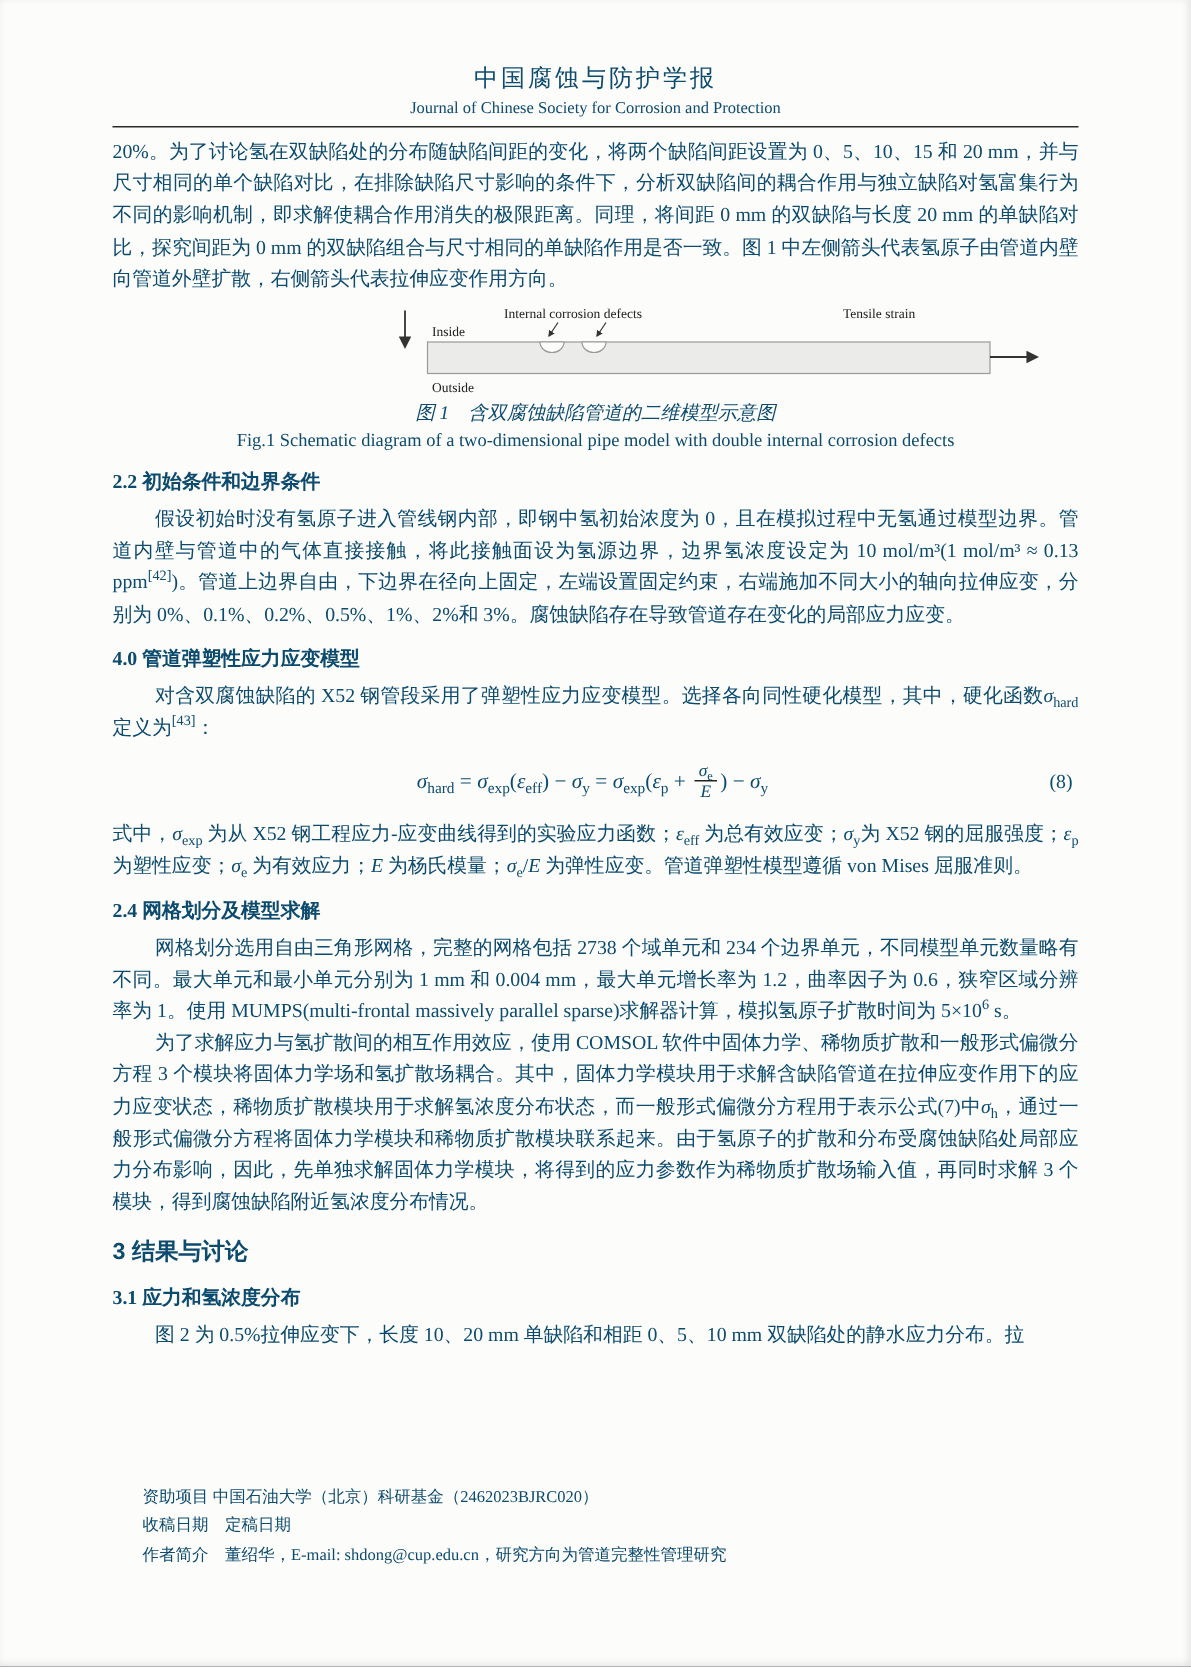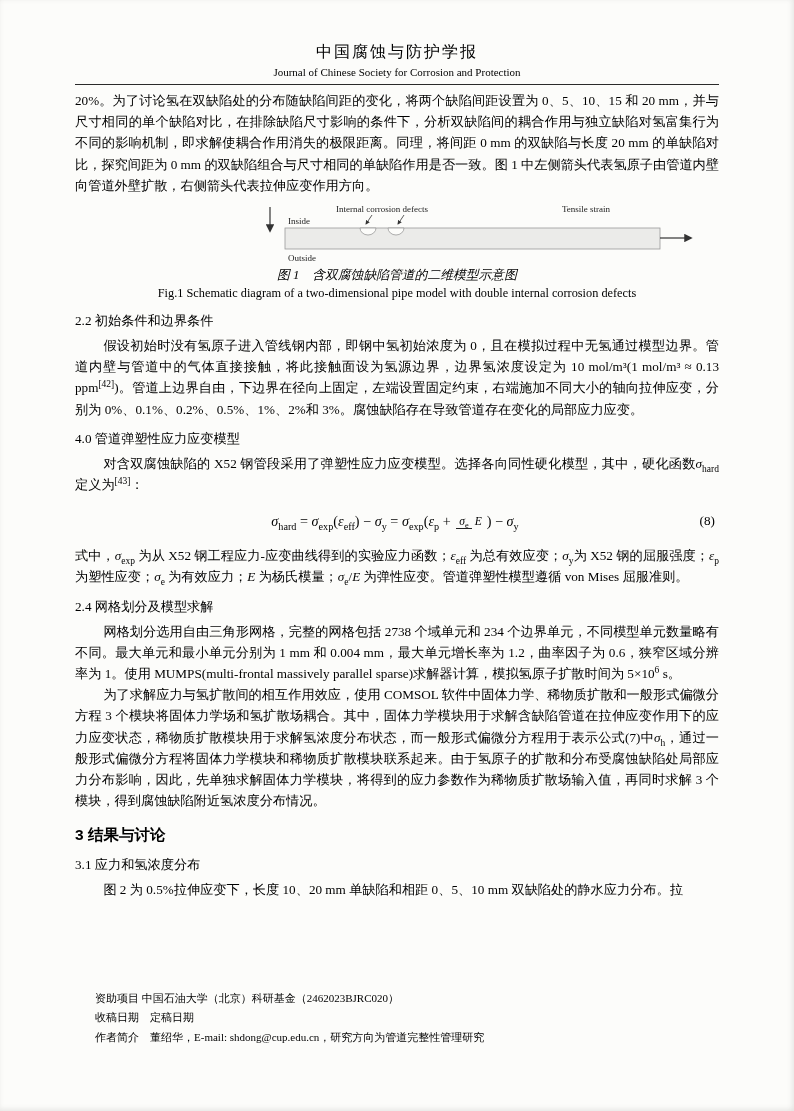--- a/index.html
+++ b/index.html
@@ -4,21 +4,21 @@
 <style>
   html, body { margin: 0; padding: 0; background: #888; }
   .page {
     position: relative;
     width: 794px;
     height: 1111px;
     margin: 0 auto;
     background: #fcfcfa;
     box-shadow: inset -3px 0 5px rgba(0,0,0,.05), inset 0 -3px 5px rgba(0,0,0,.05);
     font-family: "Liberation Serif", "DejaVu Serif", serif;
-    color: #000000;
+    color: #0c4a6e;
     padding: 42px 75px 12px 75px;
     box-sizing: border-box;
     overflow: hidden;
   }
   .jheader { text-align: center; }
   .title-cn { font-size: 16px; letter-spacing: 2px; }
   .title-en { font-size: 11px; margin-top: 3px; }
   .header-rule { border: none; border-top: 1.6px solid #2a2a2a; margin: 6px 0 5px 0; }
 
   .body-text {
@@ -26,21 +26,21 @@
     line-height: 21.2px;
     text-align: justify;
     margin: 0;
   }
   .indent { text-indent: 2.15em; }
   sub, sup { font-size: 0.72em; line-height: 0; }
   .it { font-style: italic; }
 
   .sec-heading {
     font-size: 13.2px;
-    font-weight: normal;
+    font-weight: bold;
     margin: 9px 0 4px 0;
     line-height: 20px;
   }
   .big-heading {
     font-size: 15.5px;
     font-weight: bold;
     font-family: "Liberation Sans", "DejaVu Sans", sans-serif;
     margin: 13px 0 6px 0;
     line-height: 22px;
   }
@@ -59,21 +59,21 @@
   }
   .eq-number {
     position: absolute;
     right: 0;
     top: 50%;
     transform: translateY(-50%);
     font-size: 13.2px;
   }
   .frac {
     display: inline-flex;
-    flex-direction: row;
+    flex-direction: column;
     vertical-align: middle;
     text-align: center;
     font-size: 0.82em;
     margin: 0 2px;
     line-height: 1.15;
     position: relative;
     top: -1px;
   }
   .frac .num { border-bottom: 1px solid #222; padding: 0 3px; }
   .frac .den { padding: 0 3px; }

